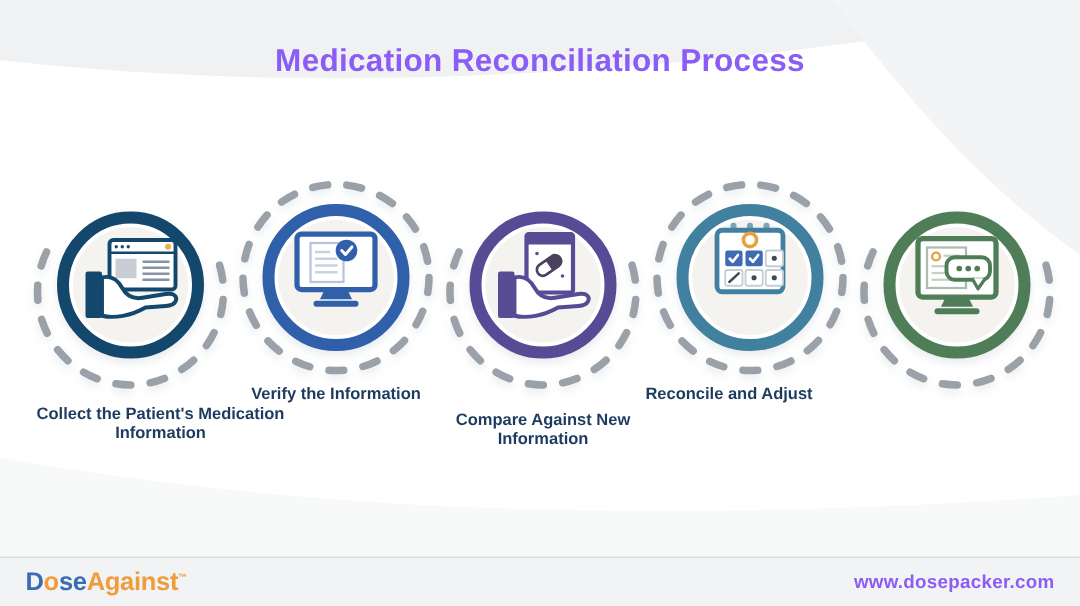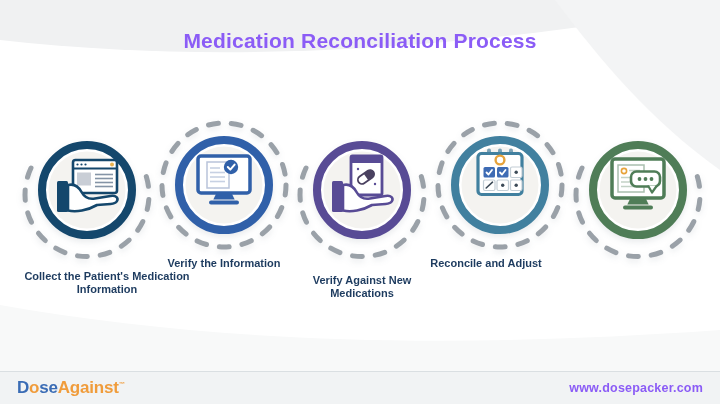--- a/index.html
+++ b/index.html
@@ -112,21 +112,21 @@
         <circle cx="83" cy="64" r="1.2" fill="#584b95"></circle>
         <g transform="rotate(-35 74 57)">
           <rect x="65" y="53" width="18" height="8" rx="4" fill="#ffffff" stroke="#4a4160" stroke-width="1.8"></rect>
           <path d="M74,53 h5 a4,4 0 0 1 0,8 h-5 Z" fill="#4a4160"></path>
         </g>
         <path d="M51,65 C57,63.5 61.5,66.5 64.5,72 C67.5,77.5 72.5,79.5 78,78.5 L93.5,76 C99.5,75 101.5,78.2 100,81 C99,82.9 96.5,83.8 93.5,84 L80,85 C70.5,90.5 59,92.5 51,90.5 Z" fill="#ffffff" stroke="#584b95" stroke-width="2.6" stroke-linejoin="round"></path>
         <rect x="40" y="61" width="11" height="31" rx="1.5" fill="#584b95"></rect>
       </g>
     </svg>
   </div>
-  <div class="step-label" style="left:282px; top:274px; width:160px;">Verify Against New Medications</div>
+  <div class="step-label" style="left:282px; top:274px; width:160px;">Compare Against New Information</div>
 
   <div class="step" style="left:430px; top:115px;">
     <svg width="140" height="140" viewBox="0 0 140 140">
       <circle cx="70" cy="70" r="62" fill="none" stroke="#9aa1a8" stroke-width="5" stroke-dasharray="10 13" stroke-linecap="round"></circle>
       <circle cx="70" cy="70" r="45" fill="#ffffff" stroke-width="8" stroke="#41809f"></circle>
       <circle cx="70" cy="70" r="38.5" fill="#f4f3f0"></circle>
       <g>
         <rect x="57" y="33.5" width="4" height="9" rx="2" fill="#7ba2b6"></rect>
         <rect x="68" y="33.5" width="4" height="9" rx="2" fill="#7ba2b6"></rect>
         <rect x="79" y="33.5" width="4" height="9" rx="2" fill="#7ba2b6"></rect>

